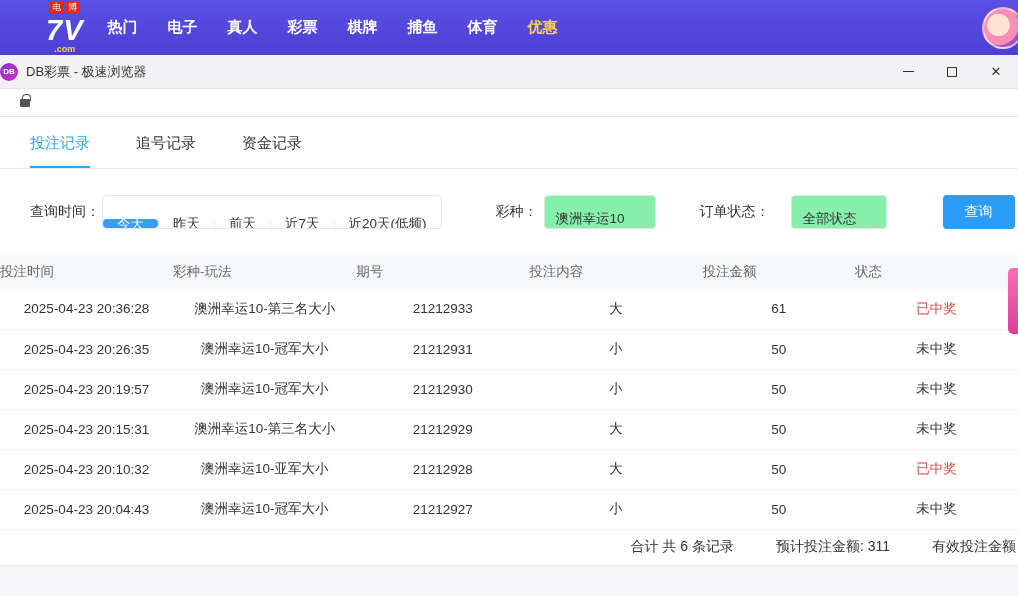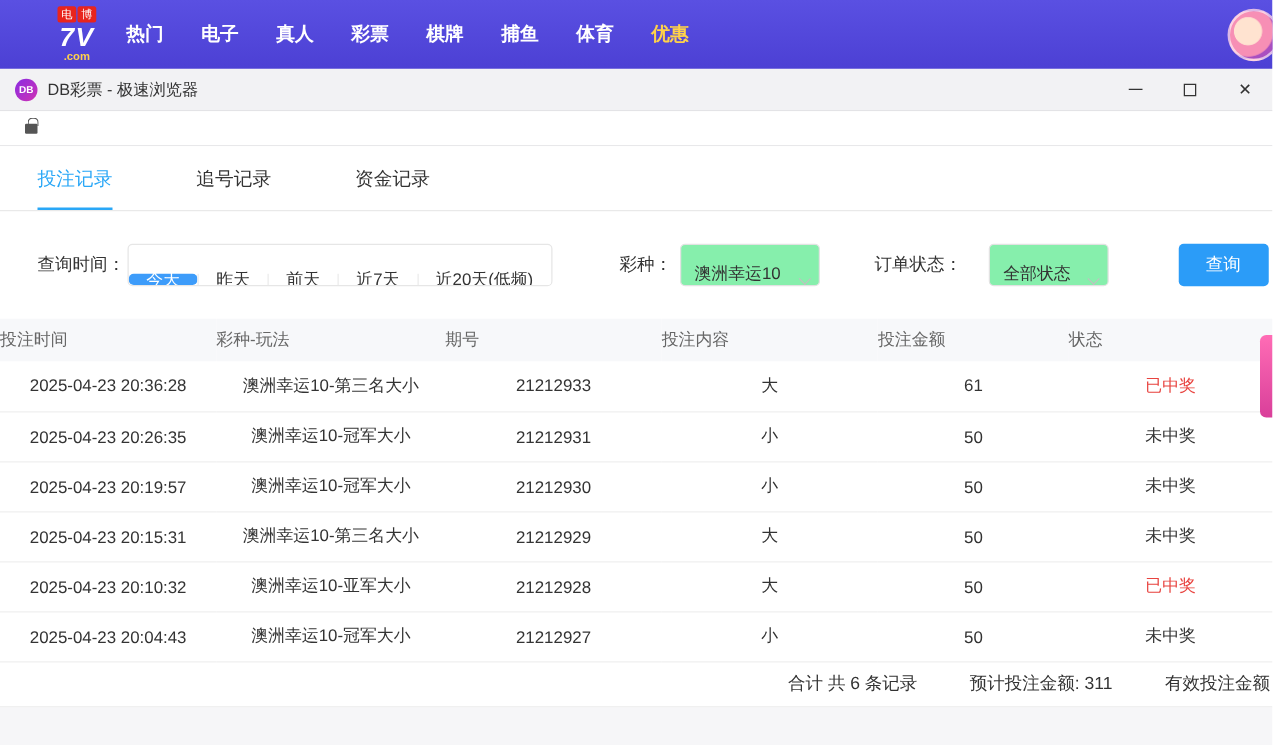--- a/index.html
+++ b/index.html
@@ -5,31 +5,31 @@
   * { margin:0; padding:0; box-sizing:border-box; }
   html,body { width:1018px; height:599px; overflow:hidden;
     font-family:"Liberation Sans","DejaVu Sans",sans-serif; background:#fff; }
 
   
   .site-nav { height:55px; background:linear-gradient(180deg,#5a50e2 0%,#4c40d4 100%);
     display:flex; align-items:center; position:relative; }
   .logo { margin-left:46px; display:flex; flex-direction:column; align-items:center; line-height:1; }
   .logo-badges { display:flex; gap:1px; margin-bottom:2px; }
   .logo-badge { background:#e8241d; color:#fff; font-size:9px; padding:2px 3px; border-radius:2px; }
-  .logo-brand { color:#fff; font-weight:bold; font-size:21px; font-style:italic; letter-spacing:1px; }
+  .logo-brand { color:#fff; font-weight:bold; font-size:29px; font-style:italic; letter-spacing:1px; }
   .logo-com { color:#ffd24a; font-size:9px; font-weight:bold; }
   .nav-items { display:flex; gap:30px; margin-left:24px;justify-content:flex-end; }
   .nav-item { color:#fff; font-size:15px; font-weight:bold; cursor:pointer; white-space:nowrap; }
   .nav-item.gold { color:#ffd24a; }
   .avatar { position:absolute; right:-6px; top:7px; width:42px; height:42px; border-radius:50%;
     background:radial-gradient(circle at 38% 42%, #ffe3d0 0 34%, #f78fb5 36% 62%, #a94fc0 64% 100%);
     border:2px solid rgba(255,255,255,.6); cursor:pointer; }
 
   
-  .title-bar { height:34px; background:#f2f2f4; display:flex; align-items:center; padding-left:12px;
+  .title-bar { height:34px; background:#f2f2f4; display:flex; align-items:center; 
     border-bottom:1px solid #e3e3e6; }
   .favicon { width:18px; height:18px; border-radius:50%; background:linear-gradient(135deg,#8a2ce2,#d032b4);
     color:#fff; font-size:8px; font-weight:bold; display:flex; align-items:center; justify-content:center; margin-right:8px; }
   .win-title { font-size:13px; color:#333; flex:1; }
   .win-controls { display:flex; height:100%; }
   .win-btn { width:44px; display:flex; align-items:center; justify-content:center; font-size:13px;
     color:#333; cursor:pointer; }
   .maxi-box { width:10px; height:10px; border:1px solid #333; display:inline-block; }
   .mini-line { width:11px; border-top:1px solid #333; display:inline-block; }
 
@@ -37,21 +37,21 @@
   .url-bar { height:28px; background:#fff; display:flex; align-items:center; padding-left:20px;
     border-bottom:1px solid #e8e8ea; }
   .lock { width:10px; height:8px; background:#555; border-radius:1px; position:relative; margin-right:9px; flex:none; }
   .lock:before { content:''; position:absolute; top:-5px; left:1.5px; width:7px; height:6px;
     border:1.5px solid #555; border-bottom:none; border-radius:4px 4px 0 0; }
   .url-text { font-size:13.5px; color:#333; white-space:nowrap; overflow:hidden; text-overflow:ellipsis; width:990px; }
 
   
   .content { position:relative; height:482px; background:#fff; }
 
-  .tabs { display:flex; gap:67px; padding:17px 0 0 30px; border-bottom:1px solid #e9e9e9; height:52px; }
+  .tabs { display:flex; gap:46px; padding:17px 0 0 30px; border-bottom:1px solid #e9e9e9; height:52px; }
   .tab { font-size:15px; color:#333; padding-bottom:13px; cursor:pointer; }
   .tab.active { color:#29a7f7; border-bottom:2px solid #29a7f7; }
 
   .filters { display:flex; align-items:center; margin:26px 0 0 30px; font-size:14px; color:#333; height:34px; }
   .flabel { margin-right:2px; white-space:nowrap; }
   .time-group { display:flex; border:1px solid #e6e6e6; border-radius:4px; overflow:hidden; height:34px; }
   .time-opt { padding:0 14px; display:flex; align-items:center; background:#fff; color:#333;
     border-left:1px solid #ececec; cursor:pointer; white-space:nowrap; font-size:13.5px;margin-top:23px; }
   .time-opt:first-child { border-left:none; }
   .time-opt.active { background:#3d9cfa; color:#fff; border-radius:4px; }

